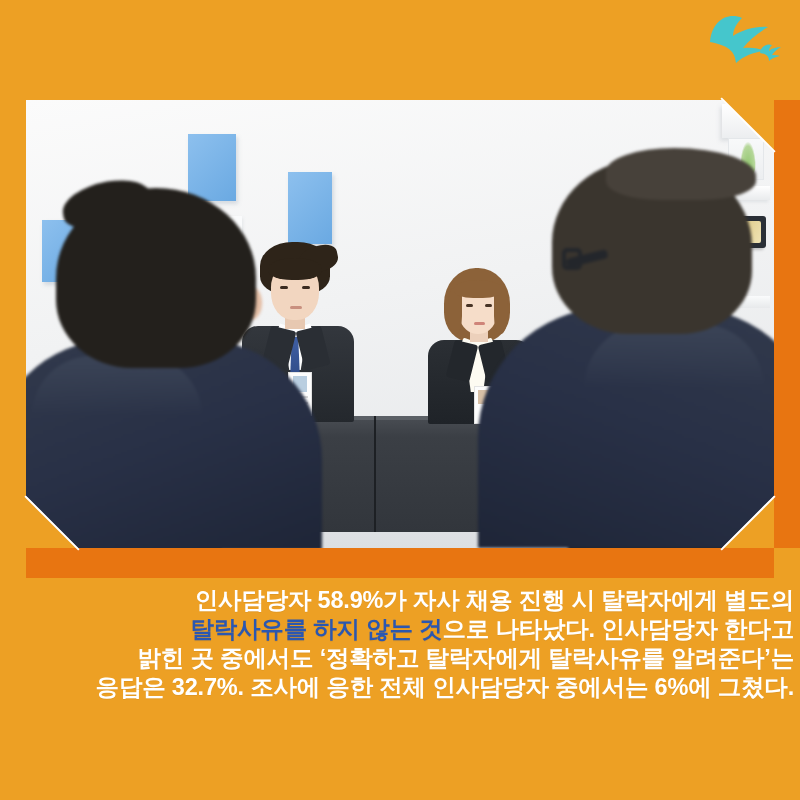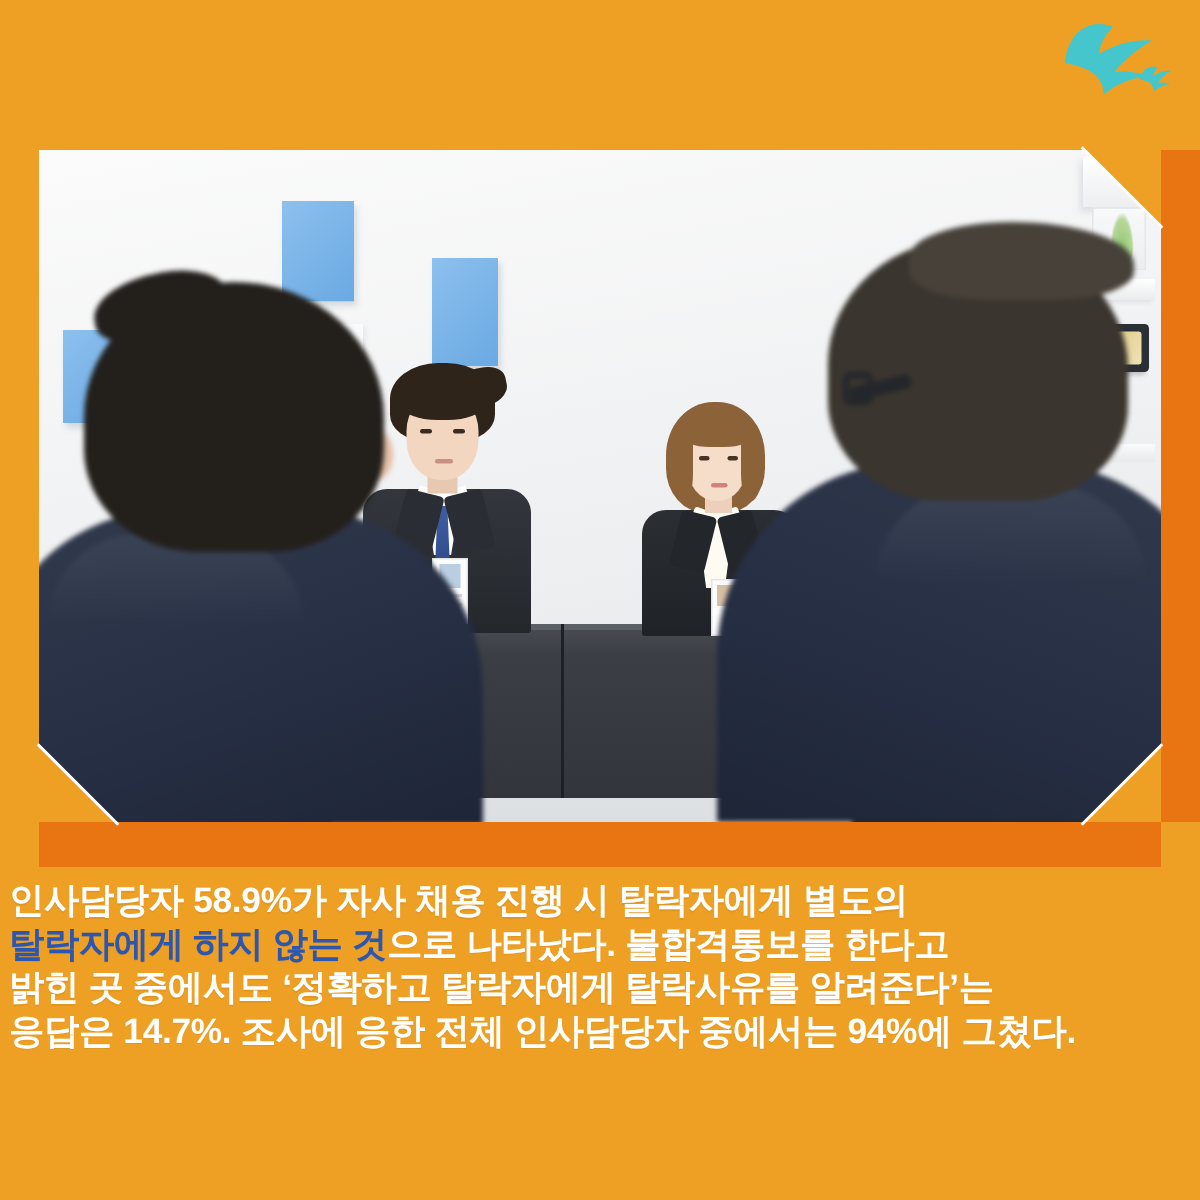--- a/index.html
+++ b/index.html
@@ -372,21 +372,21 @@
     background:#3d4248;
   }
 
   
   .fg-blur { filter:blur(1.6px); }
 
   
   #caption {
     position:absolute;
     left:0; right:0; top:586px;
-    text-align:left;
+    text-align:right;
     color:#ffffff;
     font-size:23.5px;
     line-height:29px;
     font-weight:bold;
     letter-spacing:-0.2px;
     padding:0 6px;
     text-shadow:0 1px 0 rgba(0,0,0,.05);
   }
   #caption .ln { display:block; white-space:nowrap; }
   #caption .hl { color:#2b57b0; }
@@ -503,18 +503,18 @@
       </div>
     </div>
 
     <div class="fold-line" id="fold-tr"></div>
     <div class="fold-line" id="fold-br"></div>
     <div class="fold-line" id="fold-bl"></div>
   </div>
 
   <div id="caption">
     <span class="ln">인사담당자 58.9%가 자사 채용 진행 시 탈락자에게 별도의</span>
-    <span class="ln"><span class="hl">탈락자에게 하지 않는 것</span><span>으로 나타났다. 불합격통보를 한다고</span></span>
+    <span class="ln"><span class="hl">탈락사유를 하지 않는 것</span><span>으로 나타났다. 인사담당자 한다고</span></span>
     <span class="ln">밝힌 곳 중에서도 ‘정확하고 탈락자에게 탈락사유를 알려준다’는</span>
-    <span class="ln">응답은 14.7%. 조사에 응한 전체 인사담당자 중에서는 94%에 그쳤다.</span>
+    <span class="ln">응답은 32.7%. 조사에 응한 전체 인사담당자 중에서는 6%에 그쳤다.</span>
   </div>
 
 </div>
 
 </body></html>

